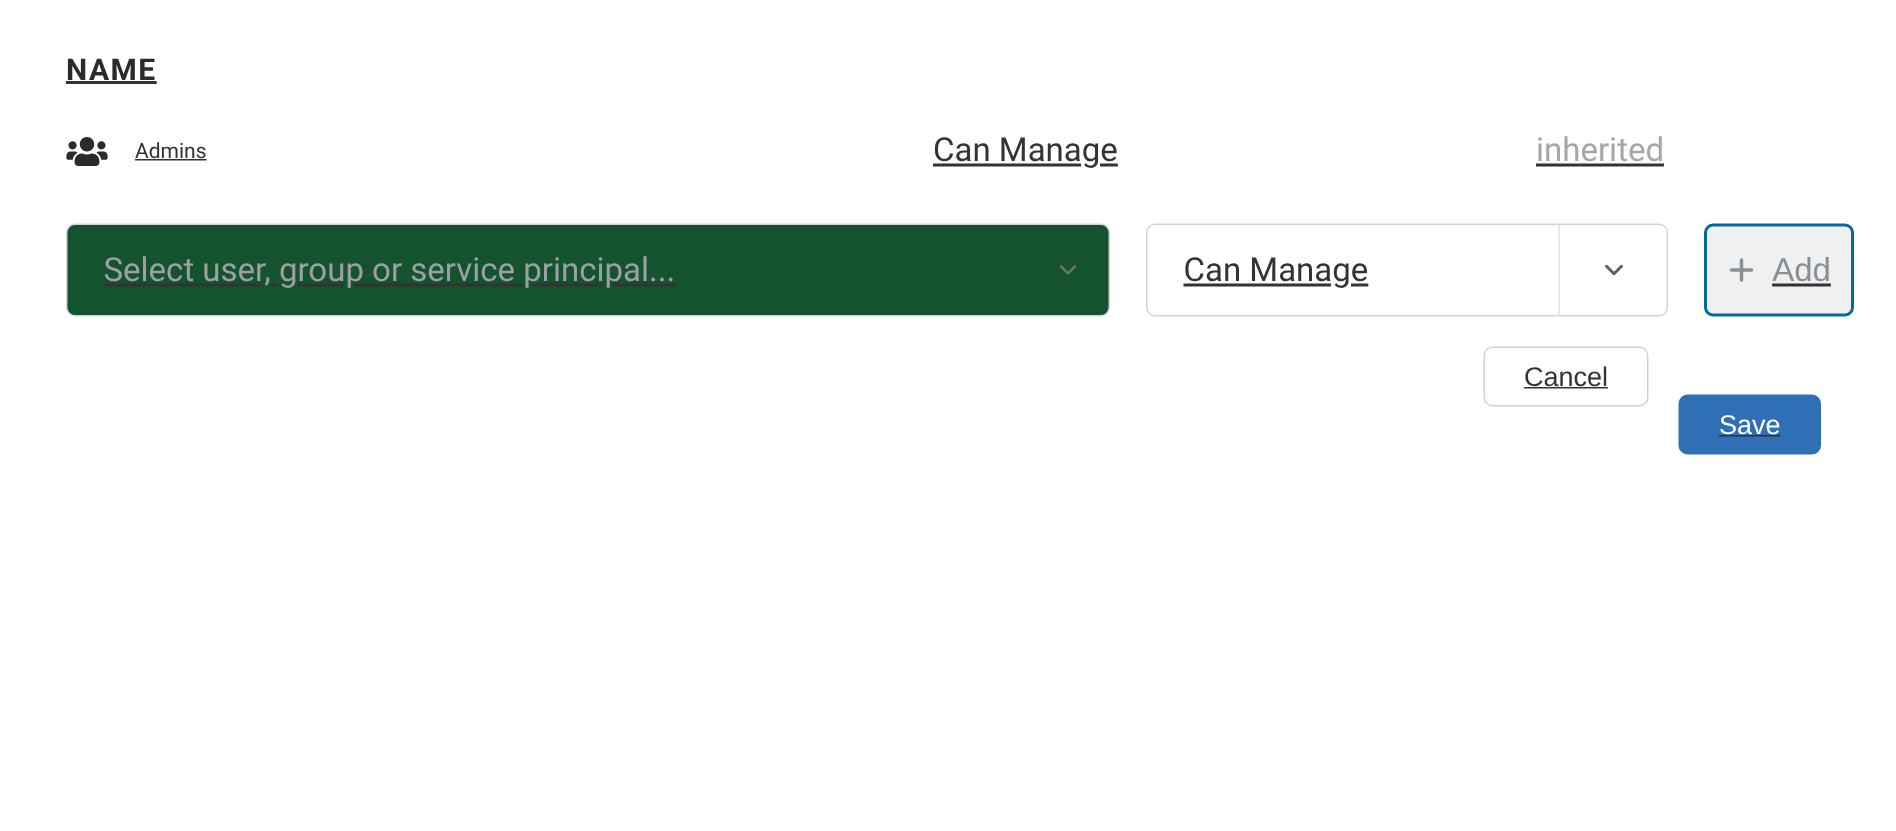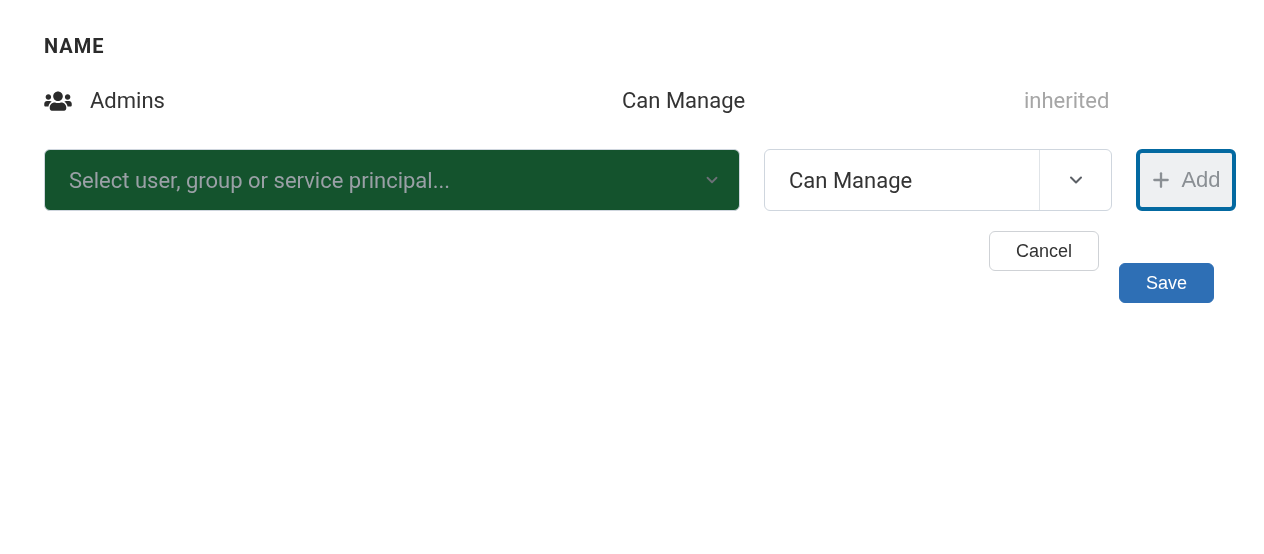--- a/index.html
+++ b/index.html
@@ -45,20 +45,21 @@
       font-weight: 300;
       color: #8a8a8a;
       cursor: pointer;
       background: none;
       border: none;
       line-height: 1;
       padding: 4px;
     }
     .body {
       padding: 34px 28px 20px 44px;
+      text-decoration: underline;
     }
     .table {
       width: 100%;
     }
     .thead {
       display: flex;
       align-items: center;
       margin-bottom: 30px;
     }
     .th {
@@ -80,21 +81,21 @@
     }
     .trow {
       display: flex;
       align-items: center;
       margin-bottom: 36px;
     }
     .name-cell {
       display: flex;
       align-items: center;
       gap: 18px;
-      font-size: 22px;
+      font-size: 14px;
       color: #333;
     }
     .group-icon {
       display: inline-block;
       color: #2b2b2b;
     }
     .perm-cell {
       font-size: 22px;
       color: #333;
       padding-left: 18px;
@@ -151,21 +152,21 @@
       border-left: 1px solid #e0e4e8;
       display: flex;
       align-items: center;
       justify-content: center;
       margin-left: auto;
       color: #5c6066;
     }
     .add-btn {
       flex: 1;
       height: 62px;
-      border: 4px solid #0369a1;
+      border: 2px solid #0369a1;
       background: #eef0f2;
       border-radius: 6px;
       display: flex;
       align-items: center;
       justify-content: center;
       gap: 10px;
       font-size: 22px;
       color: #8a8f94;
       cursor: not-allowed;
     }

